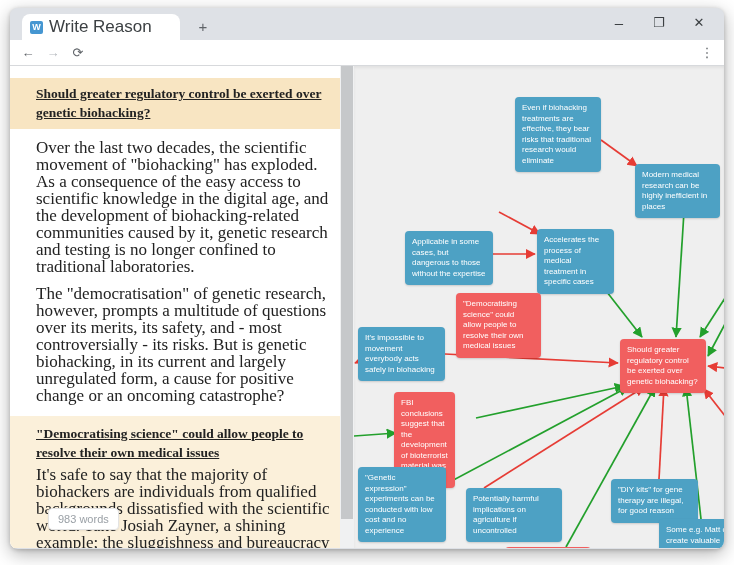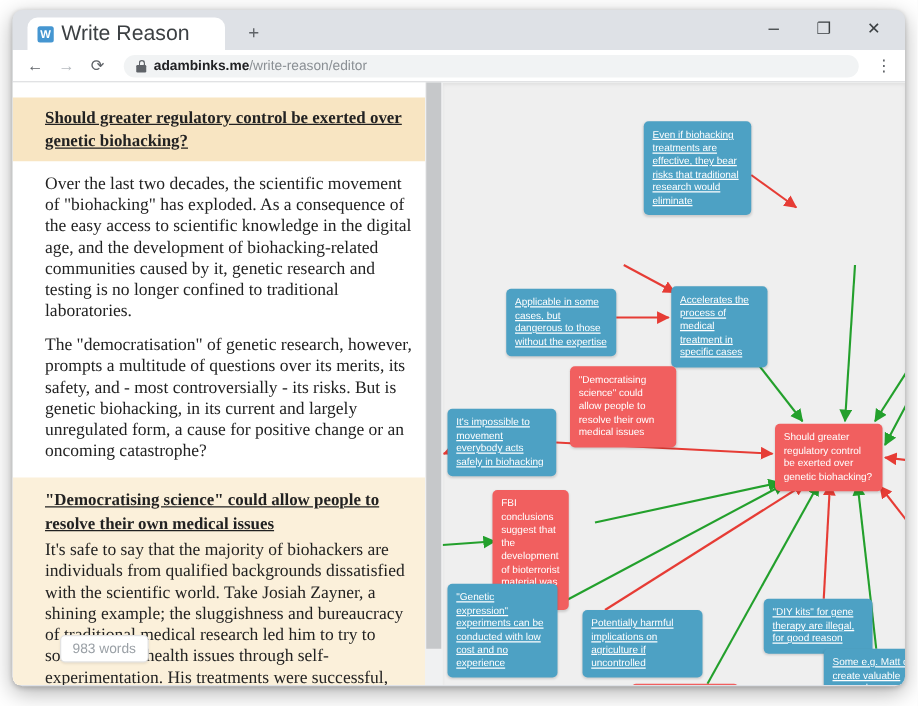--- a/index.html
+++ b/index.html
@@ -44,39 +44,39 @@
   
   .content { position:relative; display:flex; height:482px; background:#efefef; }
 
   
   .doc { position:relative; width:330px; height:100%; background:#ffffff; overflow:hidden;
          font-family:"Liberation Serif", serif; color:#222; }
   .doc-inner { padding:12px 8px 0 26px; }
   .h-band { background:#f8e5c2; padding:6px 8px 7px 0; margin:0 -8px 0 -26px; }
   .h-band .h-in { padding-left:26px; }
   h2.dochead { font-size:13.5px; font-weight:bold; text-decoration:underline; line-height:19px; }
-  .doc p { font-size:14px; line-height:17px; margin:10px 0 8px 0; }
+  .doc p { font-size:17px; line-height:17px; margin:10px 0 8px 0; }
   .sect2 { background:#fbf0da; margin:12px -8px 0 -26px; padding:8px 8px 10px 26px; min-height:228px; }
   .sect2 h2 { margin-bottom:2px; }
   .sect2 p { margin-top:4px; }
   .wordcount { position:absolute; left:38px; top:442px; background:#ffffff; border:1px solid #e3e3e3;
                border-radius:4px; padding:4px 9px; font-family:"Liberation Sans", sans-serif;
                font-size:11px; color:#9aa0a6; box-shadow:0 1px 2px rgba(0,0,0,.08); }
 
   
   .vscroll { width:14px; height:100%; background:#f0f1f2; position:relative; }
   .vscroll .thumb { position:absolute; top:0; left:1px; width:12px; height:94%; background:#c6c8ca; }
 
   
   .map { position:relative; flex:1; height:100%; background:#efefef; overflow:hidden;
          box-shadow:inset 0 2px 3px rgba(0,0,0,.06); }
   .map svg { position:absolute; left:0; top:0; }
   .node { position:absolute; border-radius:4px; color:#ffffff; font-size:8px; line-height:1.32;
           padding:6px 7px; box-shadow:0 1px 2px rgba(0,0,0,.15); }
-  .node.support { background:#4da1c4;text-decoration:underline; }
+  .node.support { background:#4da1c4; }
   .node.claim { background:#f15f5f; }
 </style>
 </head>
 <body>
 
 <div class="page">
   <div class="window">
 
     <div class="titlebar">
       <div class="tab">
@@ -88,27 +88,20 @@
         <span class="wbtn min">–</span>
         <span class="wbtn">❐</span>
         <span class="wbtn">✕</span>
       </div>
     </div>
 
     <div class="toolbar">
       <span class="navicon">←</span>
       <span class="navicon disabled">→</span>
       <span class="navicon">⟳</span>
-      <div class="urlbar">
-        <span class="lock">
-            <span class="shackle"></span>
-            <span class="body"></span>
-          </span>
-        <span class="url"><span class="domain">adambinks.me</span><span class="path">/write-reason/editor</span></span>
-      </div>
       <span class="kebab">⋮</span>
     </div>
 
     <div class="content">
 
       <div class="doc">
         <div class="doc-inner">
           <div class="h-band">
             <div class="h-in">
                 <h2 class="dochead">Should greater regulatory control be exerted over genetic biohacking?</h2>
@@ -155,20 +148,21 @@
             <line x1="122" y1="352" x2="270" y2="320" stroke="#23a02c" marker-end="url(#mg)"></line>
             <line x1="92" y1="418" x2="274" y2="321" stroke="#23a02c" marker-end="url(#mg)"></line>
             <line x1="130" y1="422" x2="290" y2="321" stroke="#e63c35" marker-end="url(#mr)"></line>
             <line x1="212" y1="481" x2="301" y2="321" stroke="#23a02c" marker-end="url(#mg)"></line>
             <line x1="305" y1="413" x2="310" y2="321" stroke="#e63c35" marker-end="url(#mr)"></line>
             <line x1="347" y1="453" x2="332" y2="321" stroke="#23a02c" marker-end="url(#mg)"></line>
           </g>
         </svg>
 
         <div class="node support" style="left:161px; top:31px;  width:86px;">Even if biohacking treatments are effective, they bear risks that traditional research would eliminate</div>
+        <div class="node support" style="left:281px; top:98px;  width:85px;">Modern medical research can be highly inefficient in places</div>
         <div class="node support" style="left:51px;  top:165px; width:88px;">Applicable in some cases, but dangerous to those without the expertise</div>
         <div class="node support" style="left:183px; top:163px; width:77px;">Accelerates the process of medical treatment in specific cases</div>
         <div class="node claim" style="left:102px; top:227px; width:85px;">"Democratising science" could allow people to resolve their own medical issues</div>
         <div class="node support" style="left:4px;   top:261px; width:87px;">It's impossible to movement everybody acts safely in biohacking</div>
         <div class="node claim" style="left:266px; top:273px; width:86px;">Should greater regulatory control be exerted over genetic biohacking?</div>
         <div class="node claim" style="left:40px;  top:326px; width:61px;">FBI conclusions suggest that the development of bioterrorist material was unlikely</div>
         <div class="node support" style="left:4px;   top:401px; width:88px;">"Genetic expression" experiments can be conducted with low cost and no experience</div>
         <div class="node support" style="left:112px; top:422px; width:96px;">Potentially harmful implications on agriculture if uncontrolled</div>
         <div class="node support" style="left:257px; top:413px; width:87px;">"DIY kits" for gene therapy are illegal, for good reason</div>
         <div class="node support" style="left:305px; top:453px; width:84px;">Some e.g. Matt can create valuable research</div>

